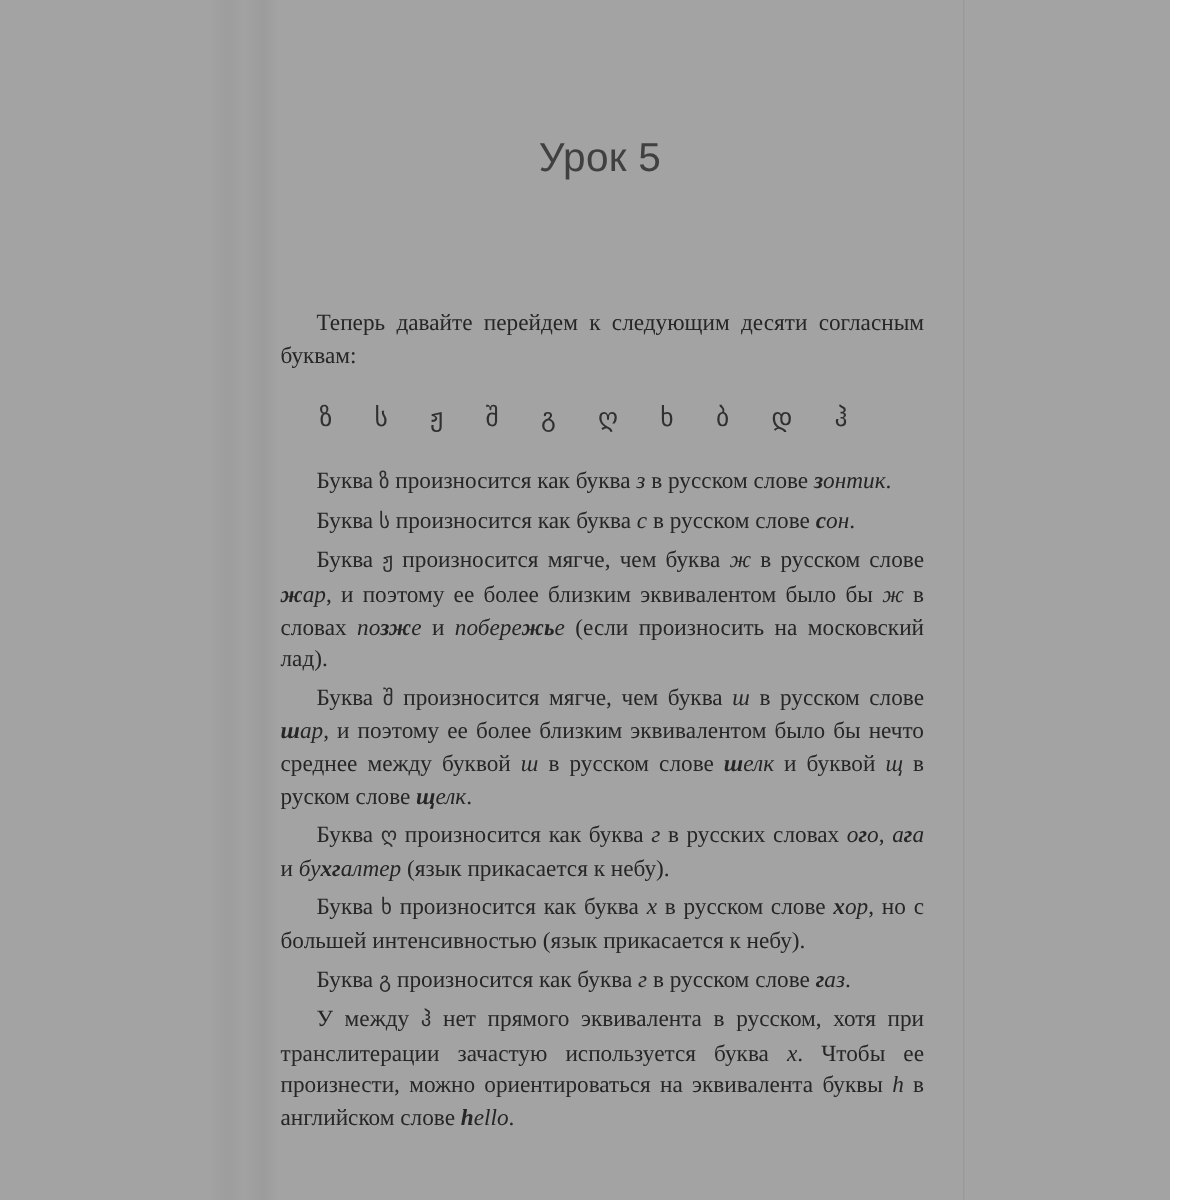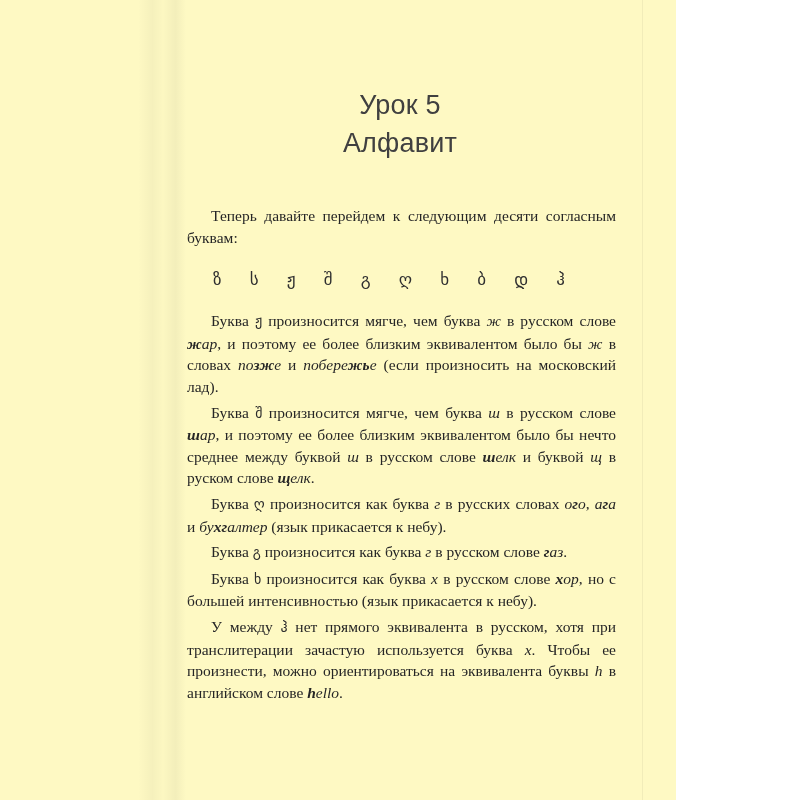--- a/index.html
+++ b/index.html
@@ -3,23 +3,23 @@
 <meta charset="utf-8">
 <style>
   html, body {
     margin: 0;
     padding: 0;
     background: #ffffff;
     font-family: "Liberation Serif", "DejaVu Serif", serif;
   }
   .photo {
     position: relative;
-    width: 676px;
+    width: 780px;
     height: 800px;
-    background: #fef9c3;
+    background: #a3a3a3;
     overflow: hidden;
   }
   
   .edge-left {
     position: absolute;
     left: 138px; top: 0;
     width: 48px; height: 800px;
     background: linear-gradient(90deg,
       rgba(0,0,0,0) 0%,
       rgba(0,0,0,0.035) 30%,
@@ -82,39 +82,40 @@
 </style>
 </head>
 <body>
 
 <div class="photo">
   <div class="edge-left"></div>
   <div class="edge-right"></div>
 
   <div class="title-block">
     <div>Урок 5</div>
-    <div>Алфавит</div>
   </div>
 
   <div class="content">
     <p class="intro">Теперь давайте перейдем к следующим десяти соглас­ным буквам:</p>
     <div class="alphabet-row">
         <span>ზ</span>
         <span>ს</span>
         <span>ჟ</span>
         <span>შ</span>
         <span>გ</span>
         <span>ღ</span>
         <span>ხ</span>
         <span>ბ</span>
         <span>დ</span>
         <span>ჰ</span>
       </div>
     <div>
+        <p><span>Буква </span><span class="ge">ზ</span><span> произносится как буква </span><span class="it">з</span><span> в русском слове </span><span class="bi">з</span><span class="it">он­тик</span><span>.</span></p>
+        <p><span>Буква </span><span class="ge">ს</span><span> произносится как буква </span><span class="it">с</span><span> в русском слове </span><span class="bi">с</span><span class="it">он</span><span>.</span></p>
         <p><span>Буква </span><span class="ge">ჟ</span><span> произносится мягче, чем буква </span><span class="it">ж</span><span> в русском сло­ве </span><span class="bi">ж</span><span class="it">ар</span><span>, и поэтому ее более близким эквивалентом было бы </span><span class="it">ж</span><span> в словах </span><span class="it">по</span><span class="bi">зж</span><span class="it">е</span><span> и </span><span class="it">побере</span><span class="bi">жь</span><span class="it">е</span><span> (если произносить на московский лад).</span></p>
         <p><span>Буква </span><span class="ge">შ</span><span> произносится мягче, чем буква </span><span class="it">ш</span><span> в русском сло­ве </span><span class="bi">ш</span><span class="it">ар</span><span>, и поэтому ее более близким эквивалентом было бы нечто среднее между буквой </span><span class="it">ш</span><span> в русском слове </span><span class="bi">ш</span><span class="it">елк</span><span> и буквой </span><span class="it">щ</span><span> в руском слове </span><span class="bi">щ</span><span class="it">елк</span><span>.</span></p>
         <p><span>Буква </span><span class="ge">ღ</span><span> произносится как буква </span><span class="it">г</span><span> в русских словах </span><span class="it">о</span><span class="bi">г</span><span class="it">о</span><span>, </span><span class="it">а</span><span class="bi">г</span><span class="it">а</span><span> и </span><span class="it">бу</span><span class="bi">хг</span><span class="it">алтер</span><span> (язык прикасается к небу).</span></p>
+        <p><span>Буква </span><span class="ge">ხ</span><span> произносится как буква </span><span class="it">х</span><span> в русском слове </span><span class="bi">х</span><span class="it">ор</span><span>, но с большей интенсивностью (язык прикасается к небу).</span></p>
         <p><span>Буква </span><span class="ge">გ</span><span> произносится как буква </span><span class="it">г</span><span> в русском слове </span><span class="bi">г</span><span class="it">аз</span><span>.</span></p>
-        <p><span>Буква </span><span class="ge">ხ</span><span> произносится как буква </span><span class="it">х</span><span> в русском слове </span><span class="bi">х</span><span class="it">ор</span><span>, но с большей интенсивностью (язык прикасается к небу).</span></p>
         <p><span>У между </span><span class="ge">ჰ</span><span> нет прямого эквивалента в русском, хотя при транслитерации зачастую используется буква </span><span class="it">х</span><span>. Чтобы ее произнести, можно ориентироваться на эквивалента бук­вы </span><span class="it">h</span><span> в английском слове </span><span class="bi">h</span><span class="it">ello</span><span>.</span></p>
       </div>
   </div>
 </div>
 
 </body></html>

